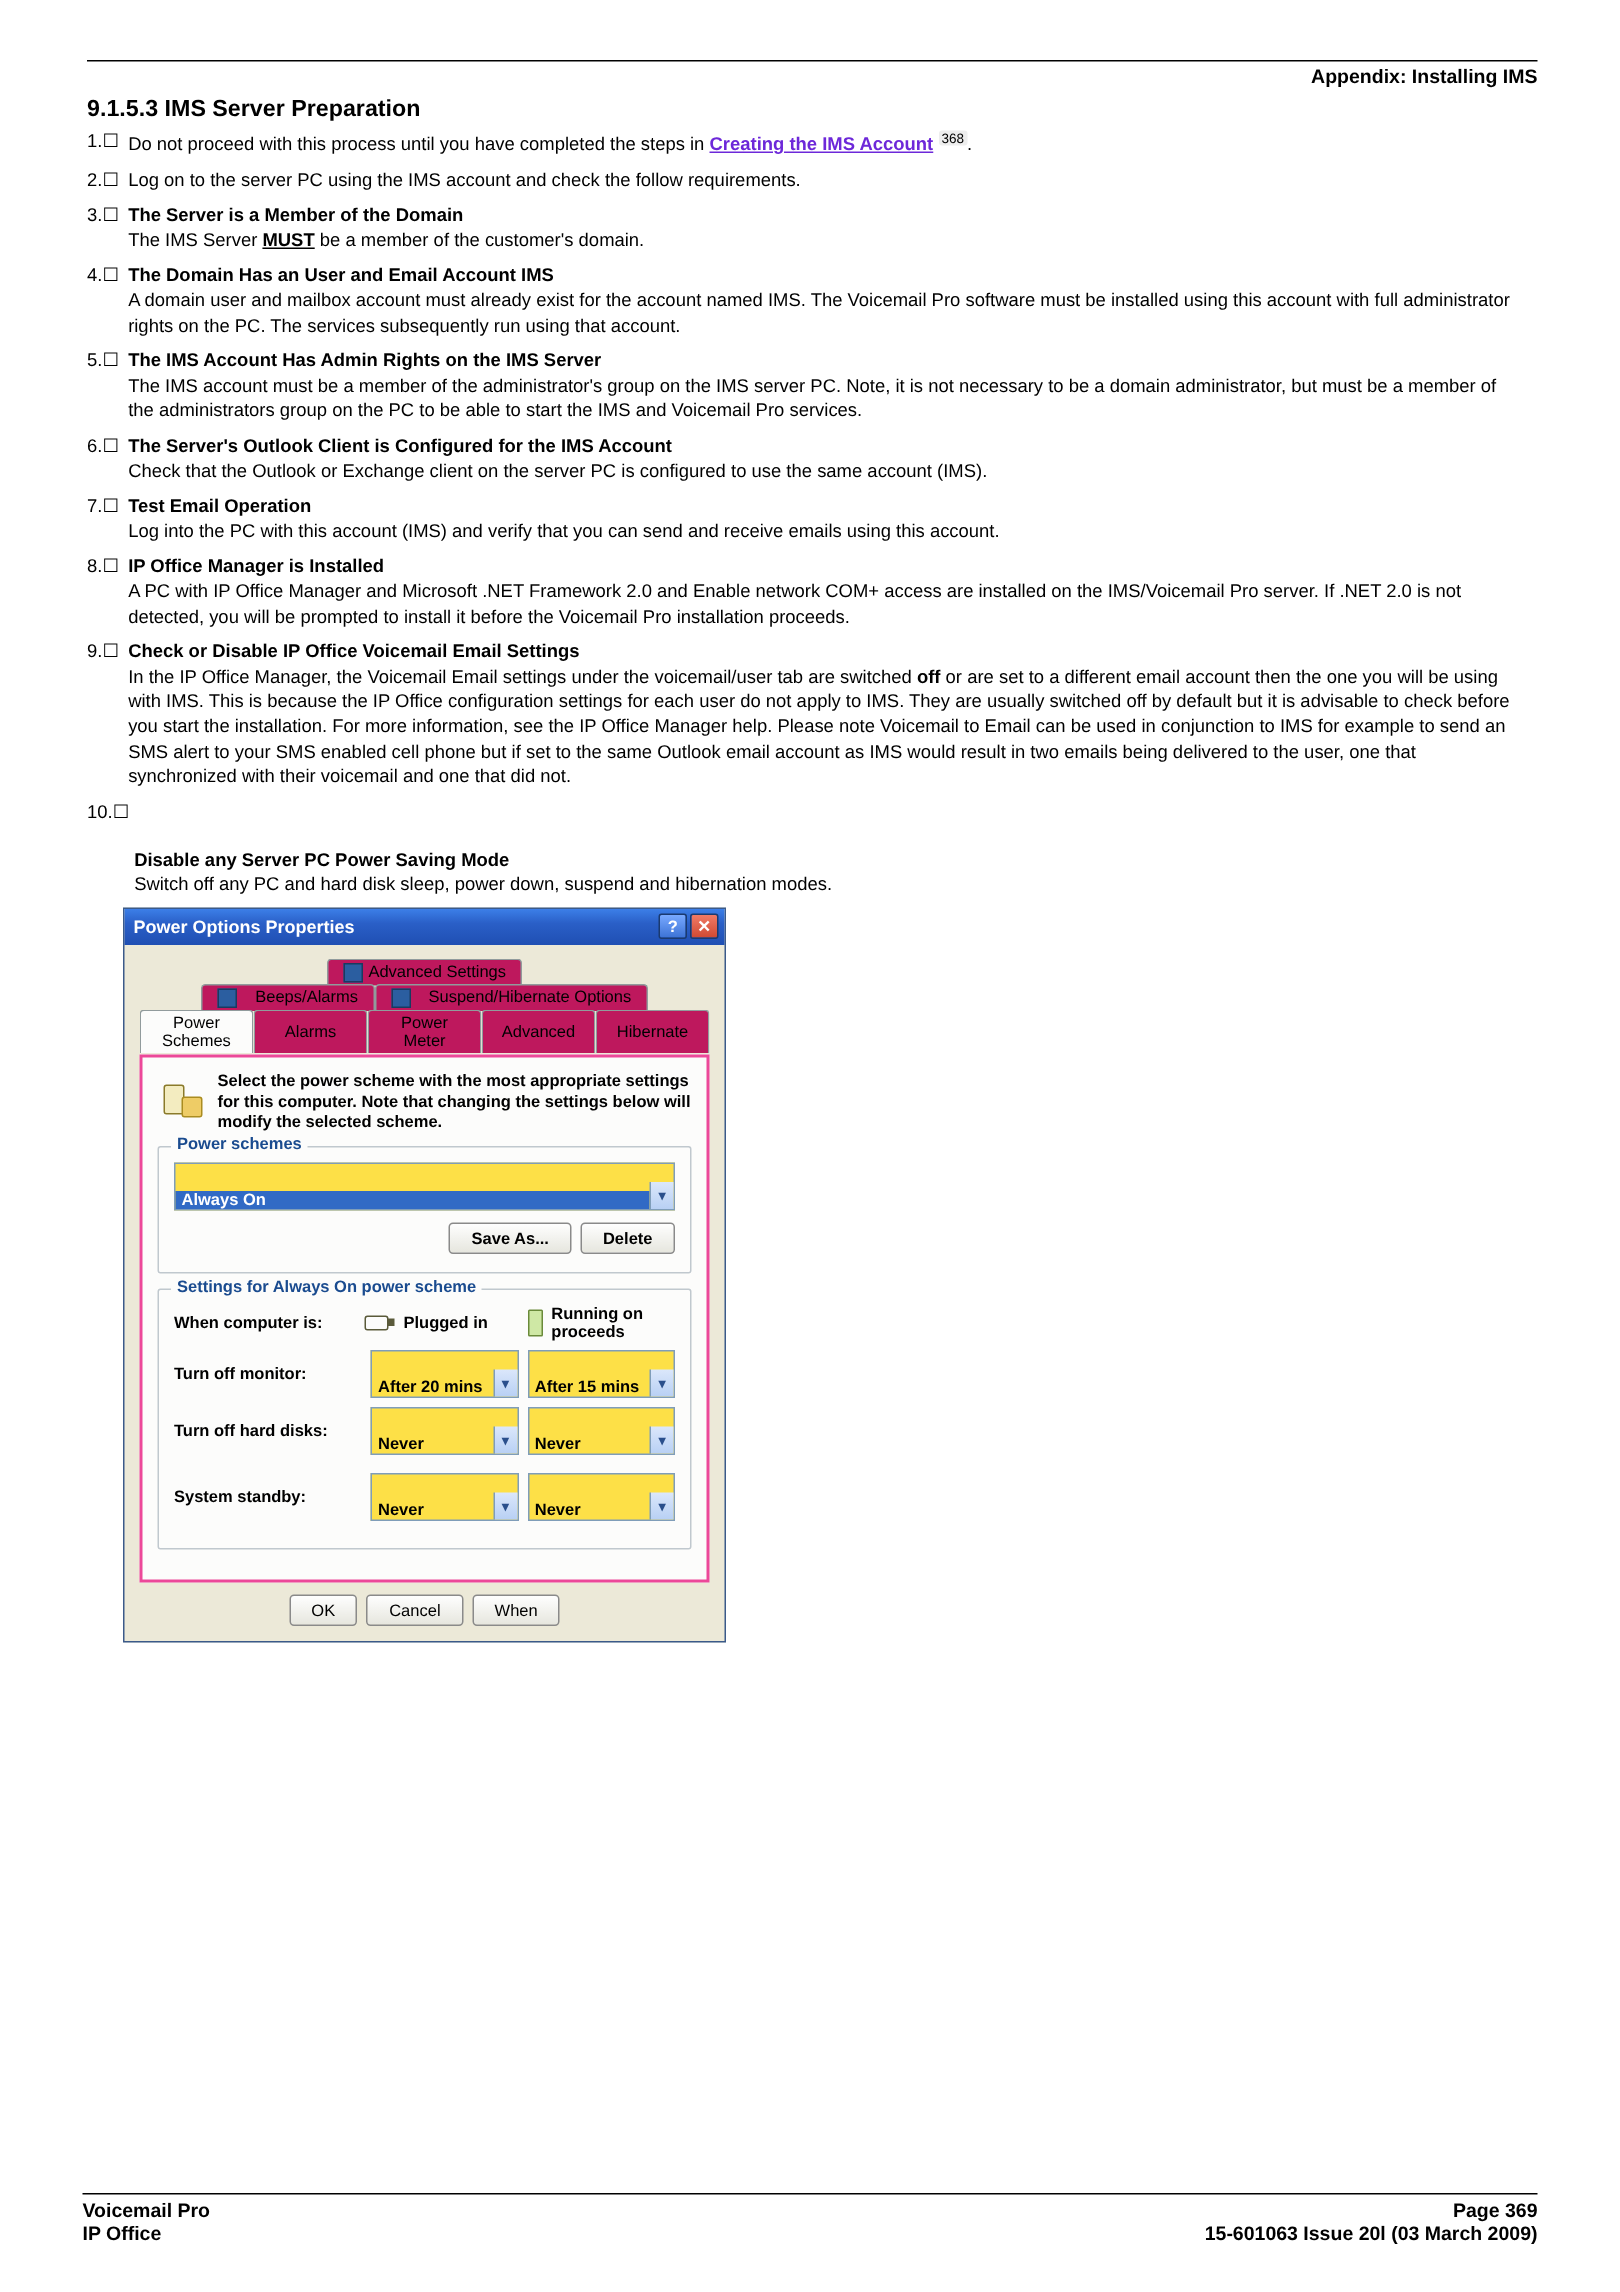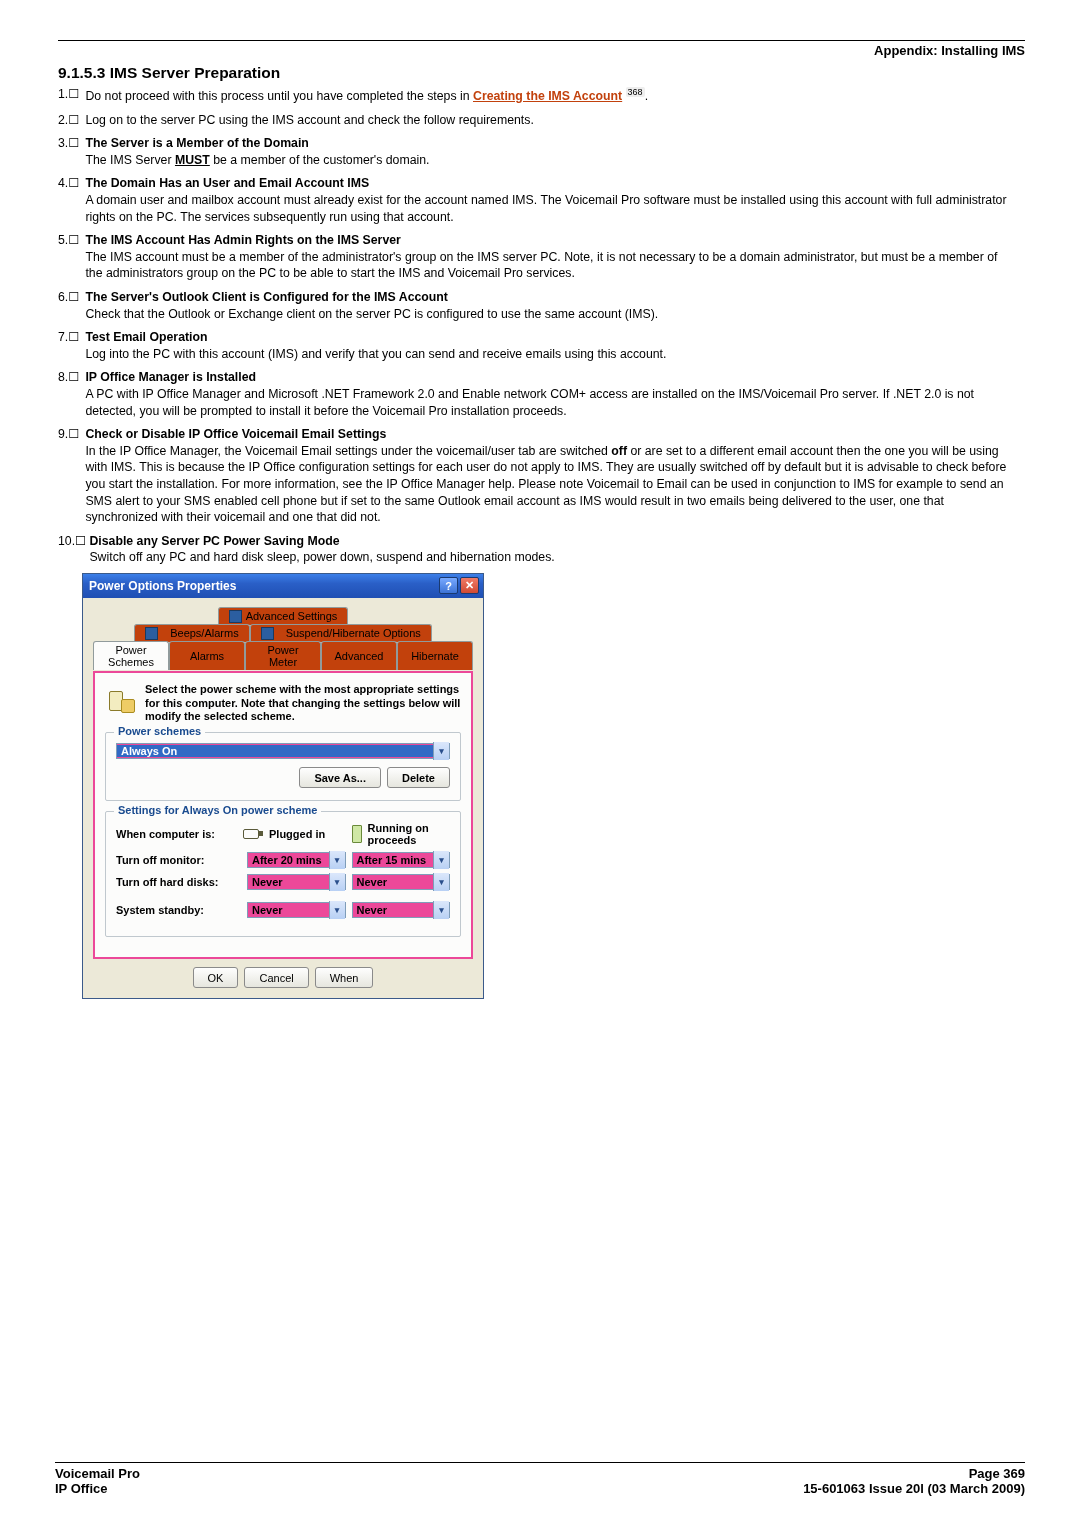--- a/index.html
+++ b/index.html
@@ -5,58 +5,58 @@
   * { box-sizing: border-box; margin: 0; padding: 0; }
   html, body { width: 1080px; font-family: Verdana, Geneva, sans-serif; background: #fff; color: #000; }
   .page { width: 1080px; padding: 40px 55px 0 58px; position: relative; min-height: 1528px; }
   .hr-top { border: 0; border-top: 1.5px solid #000; margin-bottom: 2px; }
   .appendix-header { text-align: right; font-weight: bold; font-size: 13px; margin-bottom: 6px; }
   .section-title { font-weight: bold; font-size: 15.5px; margin-bottom: 4px; }
   .body-text { font-size: 12.3px; line-height: 1.35; }
   .step { margin-bottom: 7px; }
   .step-num { display: inline-block; width: 24px; vertical-align: top; }
   .step-content { display: inline-block; width: 930px; vertical-align: top; }
-  .link { color: #c2410c; text-decoration: underline; font-weight: bold; }
+  .link { color: #6d28d9; text-decoration: underline; font-weight: bold; }
   .pageref { font-size: 9px; vertical-align: super; background: #eee; padding: 0 2px; border-radius: 2px; }
   .must { text-decoration: underline; }
   .bold { font-weight: bold; }
   .checkbox { font-family: Arial; }
   .footer { position: absolute; bottom: 32px; left: 55px; right: 55px; }
   .footer-hr { border: 0; border-top: 1.5px solid #000; margin-bottom: 3px; }
   .footer-row { display: flex; justify-content: space-between; font-size: 13px; font-weight: bold; }
 
   
   .dialog-wrap { margin-top: 4px; margin-left: 24px; }
   .dialog { width: 402px; border: 1px solid #3b5a8a; font-family: Tahoma, sans-serif; font-size: 11px; background: #ece9d8; }
   .titlebar { height: 24px; background: linear-gradient(#3c7fe8, #2a5fc7 40%, #1f4fb3); color: #fff; display: flex; align-items: center; padding: 0 4px 0 6px; }
   .titlebar-text { font-weight: bold; flex: 1; font-size: 12px; }
   .tb-btn { width: 19px; height: 17px; margin-left: 2px; display: inline-flex; align-items: center; justify-content: center; border: 1px solid #1a3a70; border-radius: 2px; font-weight: bold; font-size: 11px; }
   .tb-help { background: linear-gradient(#78a9ff, #3d73d6); color: #fff; }
   .tb-close { background: linear-gradient(#f07a66, #d04a33); color: #fff; }
   .dlg-body { padding: 8px 10px 10px 10px; }
   .tabstrip { margin-bottom: 2px; }
   .tabrow { display: flex; }
-  .tab { border: 1px solid #919b9c; border-bottom: none; border-top-left-radius: 3px; border-top-right-radius: 3px; background: #c2410c; padding: 2px 10px; margin-right: 0; font-size: 11px; position: relative; top: 1px; display: inline-flex; align-items: center; gap: 4px; }
+  .tab { border: 1px solid #919b9c; border-bottom: none; border-top-left-radius: 3px; border-top-right-radius: 3px; background: #be185d; padding: 2px 10px; margin-right: 0; font-size: 11px; position: relative; top: 1px; display: inline-flex; align-items: center; gap: 4px; }
   .tab.active { background: #fcfcfb; z-index: 2; font-weight: normal; }
   .tab .ticon { width: 13px; height: 13px; background: #2b5ea0; border: 1px solid #1a3a60; display: inline-block; }
   .tabrow.top { justify-content: center; }
   .tabrow.top .tab { flex: 0 0 auto; }
   .tabrow.mid { margin-top: -1px; justify-content: center; }
   .tabrow.mid .tab { flex: 0 0 auto; gap: 12px; }
   .tabrow.bot { margin-top: -1px; }
   .tabrow.bot .tab { flex: 1; text-align: center; justify-content: center; }
   .panel { border: 2px solid #ec4899; background: #fcfcfb; padding: 10px; font-weight: bold; }
   .info-row { display: flex; gap: 8px; margin-bottom: 8px; }
   .info-icon { width: 32px; height: 32px; flex: 0 0 32px; position: relative; }
   .info-icon .batt { position: absolute; left: 4px; top: 8px; width: 14px; height: 20px; background: #f3ecc0; border: 1px solid #8a7a2a; border-radius: 2px; }
   .info-icon .plug { position: absolute; right: 2px; bottom: 2px; width: 14px; height: 14px; background: #ec6; border: 1px solid #aa8c20; border-radius: 2px; }
   .info-text { font-size: 11px; line-height: 1.25; }
   .groupbox { border: 1px solid #c0c8ce; border-radius: 2px; padding: 10px 10px 12px 10px; margin-bottom: 10px; position: relative; }
   .groupbox .legend { position: absolute; top: -8px; left: 8px; background: #fcfcfb; padding: 0 4px; color: #1a4b8f; font-size: 11px; }
-  .combo { display: flex; align-items: center; border: 1px solid #7f9db9; background: #ec4899; height: 16px; }
+  .combo { display: flex; align-items: flex-end; border: 1px solid #7f9db9; background: #fde047; height: 32px; }
   .combo .cval { flex: 1; padding: 0 4px; color: #000; }
   .combo.sel .cval { background: #316ac5; color: #fff; }
   .combo .carrow { width: 16px; height: 18px; background: linear-gradient(#dbe7fb, #b8d0f4); border-left: 1px solid #7f9db9; display: flex; align-items: center; justify-content: center; color: #2a4f8c; font-size: 9px; }
   .btnrow { display: flex; justify-content: flex-end; gap: 6px; margin-top: 8px; }
   .winbtn { border: 1px solid #8a8a8a; border-radius: 3px; background: linear-gradient(#fefefe, #e6e6de); padding: 2px 14px; height: 21px; font-size: 11px; display: inline-flex; align-items: center; }
   .setgrid-head { display: flex; align-items: center; margin-bottom: 6px; }
   .setgrid-head .lbl { width: 125px; }
   .setgrid-head .col { flex: 1; display: flex; align-items: center; gap: 6px; justify-content: flex-start; }
   .mini-icon { width: 22px; height: 18px; display: inline-block; position: relative; }
   .mini-icon.plugged::before { content: ""; position: absolute; left: 2px; top: 4px; width: 14px; height: 8px; border: 1.5px solid #5a5a3a; border-radius: 2px; }
@@ -138,21 +138,21 @@
   <div class="step body-text">
     <span class="step-num"><span>9.</span><span class="checkbox">☐</span></span>
     <span class="step-content">
       <span class="bold">Check or Disable IP Office Voicemail Email Settings</span><br>
       <span>In the IP Office Manager, the Voicemail Email settings under the voicemail/user tab are switched </span><span class="bold">off</span><span> or are set to a different email account then the one you will be using with IMS. This is because the IP Office configuration settings for each user do not apply to IMS. They are usually switched off by default but it is advisable to check before you start the installation. For more information, see the IP Office Manager help. Please note Voicemail to Email can be used in conjunction to IMS for example to send an SMS alert to your SMS enabled cell phone but if set to the same Outlook email account as IMS would result in two emails being delivered to the user, one that synchronized with their voicemail and one that did not.</span>
     </span>
   </div>
 
   <div class="step body-text">
     <span class="step-num" style="width:28px;"><span>10.</span><span class="checkbox">☐</span></span>
-    <span class="step-content" style="width:926px;">
+    <span class="step-content" style="width:926px;margin-top:32px;">
       <span class="bold">Disable any Server PC Power Saving Mode</span><br>
       <span>Switch off any PC and hard disk sleep, power down, suspend and hibernation modes.</span>
     </span>
   </div>
 
   <div class="dialog-wrap">
     <div class="dialog">
       <div class="titlebar">
         <span class="titlebar-text">Power Options Properties</span>
         <span class="tb-btn tb-help">?</span>

